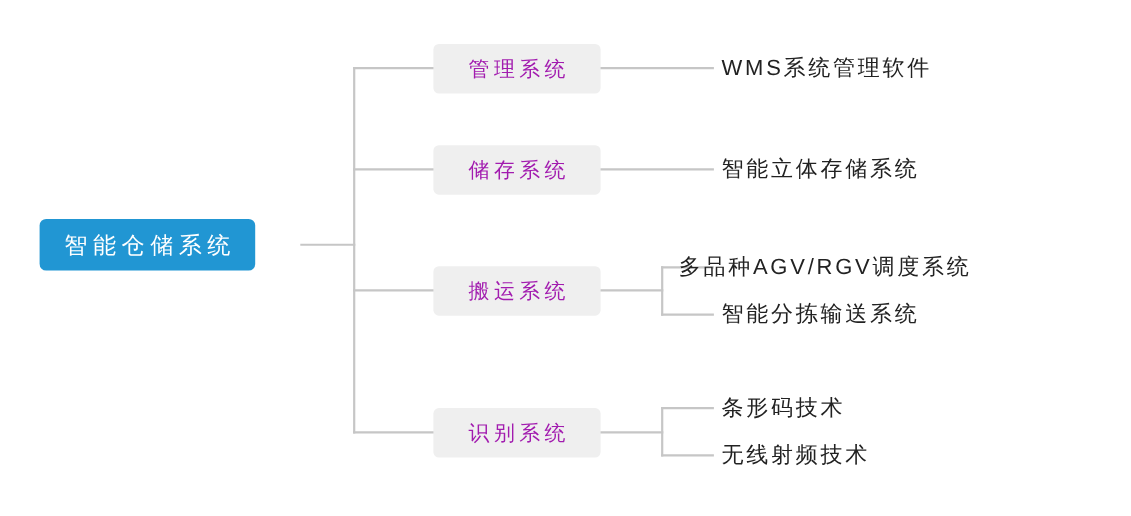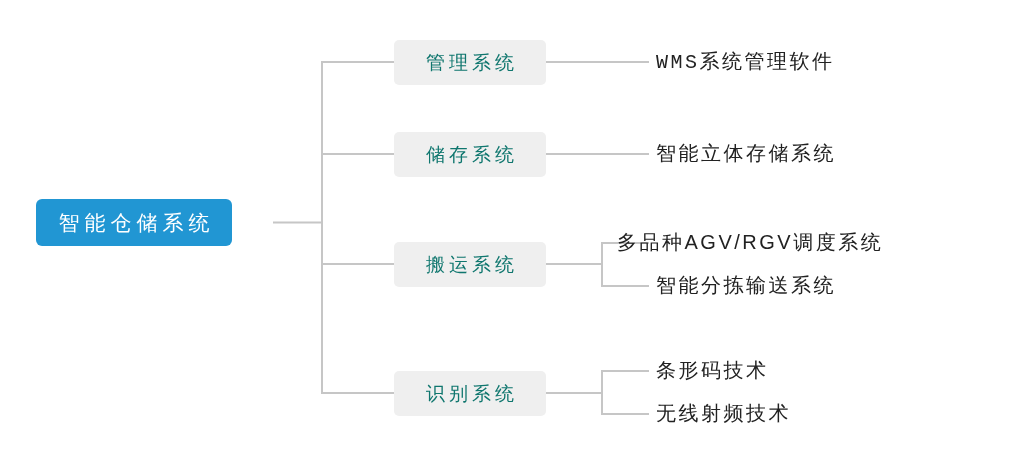--- a/index.html
+++ b/index.html
@@ -41,21 +41,21 @@
     justify-content: center;
     box-sizing: border-box;
     padding-left: 5px;
   }
   .lvl2-node {
     position: absolute;
     width: 152px;
     height: 45px;
     background: #efefef;
     border-radius: 5px;
-    color: #0f766e;
+    color: #a21caf;
     font-size: 19px;
     letter-spacing: 4px;
     display: flex;
     align-items: center;
     justify-content: center;
     box-sizing: border-box;
     padding-left: 4px;
   }
   .leaf-label {
     position: absolute;
@@ -108,20 +108,20 @@
   <div class="lvl2-node" style="left:394px; top:132px;">
     <span>储存系统</span>
   </div>
   <div class="lvl2-node" style="left:394px; top:242px;">
     <span>搬运系统</span>
   </div>
   <div class="lvl2-node" style="left:394px; top:371px;">
     <span>识别系统</span>
   </div>
 
-  <div class="leaf-label" style="left:656px; top:48px;font-family:Liberation Mono, monospace;">WMS系统管理软件</div>
+  <div class="leaf-label" style="left:656px; top:48px;">WMS系统管理软件</div>
   <div class="leaf-label" style="left:656px; top:140px;">智能立体存储系统</div>
   <div class="leaf-label" style="left:617px; top:229px;">多品种AGV/RGV调度系统</div>
   <div class="leaf-label" style="left:656px; top:272px;">智能分拣输送系统</div>
   <div class="leaf-label" style="left:656px; top:357px;">条形码技术</div>
   <div class="leaf-label" style="left:656px; top:400px;">无线射频技术</div>
 
 </div>
 
 </body></html>

